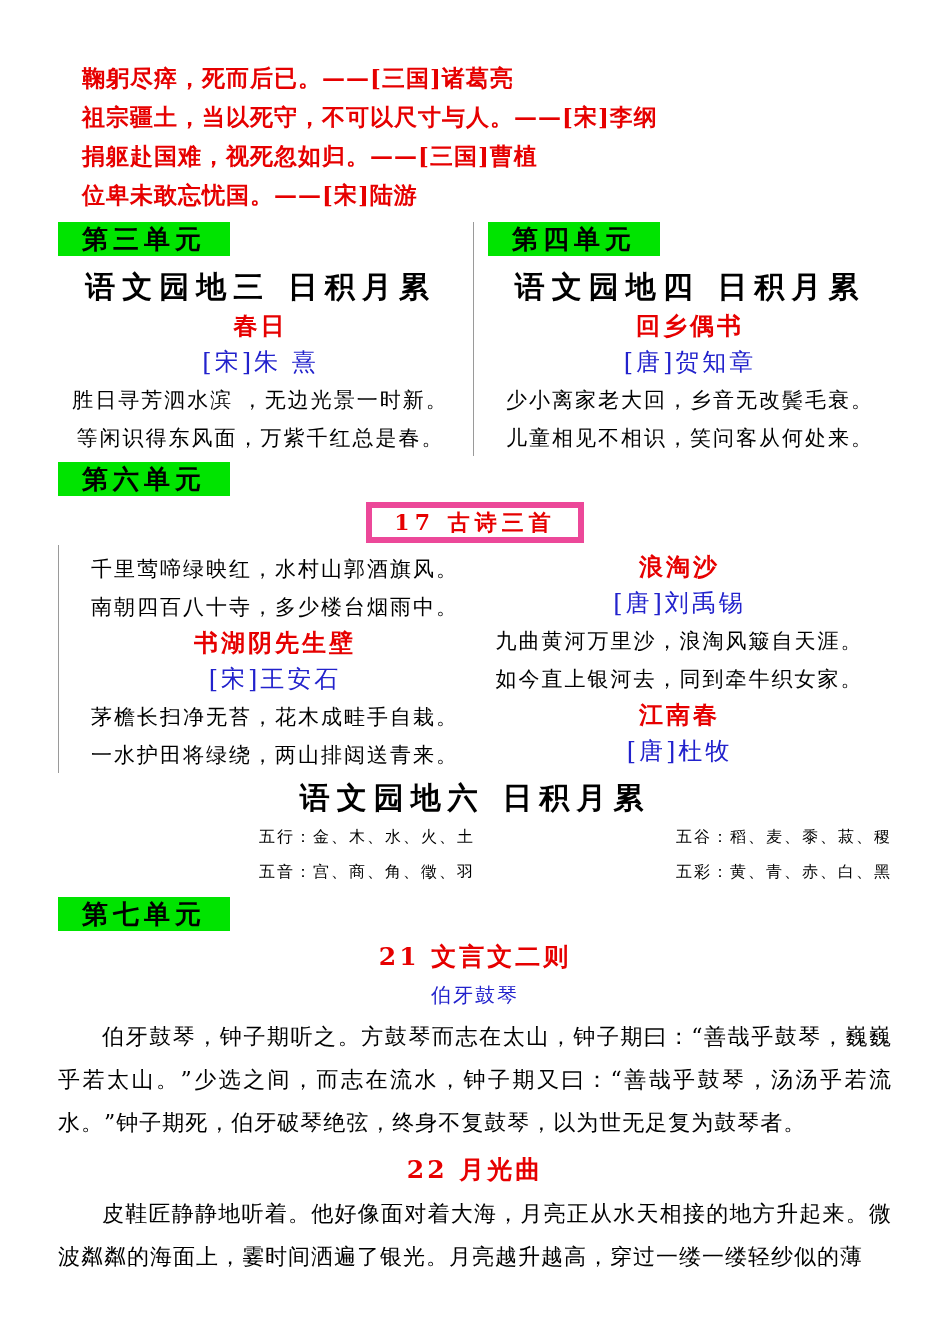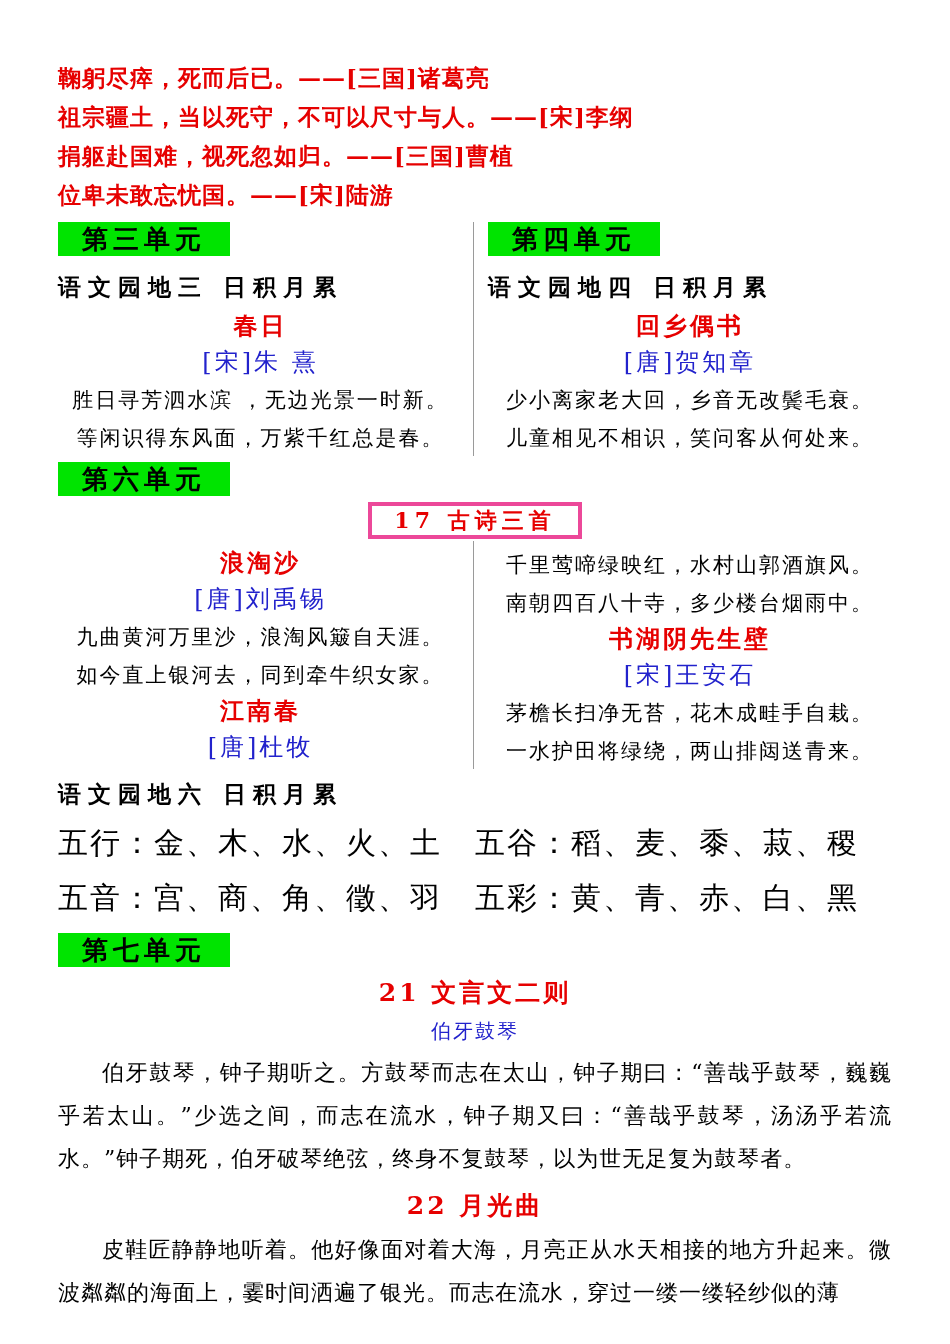--- a/index.html
+++ b/index.html
@@ -25,43 +25,44 @@
   }
   
   .quotes{margin-bottom:8px;}
   .quote{
     color:var(--red);
     font-weight:bold;
     font-size:23px;
     line-height:39px;
     letter-spacing:1px;
     white-space:nowrap;
+    margin-left:24px;
   }
   
   .unit-badge{
     display:inline-block;
     background:var(--green);
     color:var(--ink);
     font-family:"DejaVu Sans","Liberation Sans",sans-serif;
     font-weight:bold;
     font-size:26px;
     line-height:32px;
     padding:1px 24px;
     letter-spacing:5px;
   }
   .badge-row{margin:0;}
   
   .two-col{display:flex;align-items:stretch;}
   .two-col .col-left{width:415px;padding-right:10px;}
   .two-col .col-right{flex:1;border-left:1px solid var(--divider);padding-left:14px;}
   .col .unit-badge{margin-bottom:10px;}
   .garden-title{
-    text-align:left;
-    font-weight:bold;
-    font-size:23px;
+    text-align:center;
+    font-weight:bold;
+    font-size:30px;
     letter-spacing:7px;
     line-height:30px;
     margin:6px 0 10px 0;
   }
   .poem-title{
     text-align:center;
     color:var(--red);
     font-weight:bold;
     font-size:24px;
     line-height:28px;
@@ -81,35 +82,35 @@
     font-size:21px;
     line-height:28px;
     letter-spacing:2px;
     margin:10px 0 4px 0;
     white-space:nowrap;
   }
   
   .lesson-box-row{text-align:center;margin:6px 0 2px 0;}
   .lesson-box{
     display:inline-block;
-    border:4px solid #ec4899;
+    border:6px solid #ec4899;
     color:var(--red);
     font-weight:bold;
     font-size:22px;
     line-height:27px;
     padding:1px 22px;
     letter-spacing:5px;
   }
   
   .five-rows{margin:14px 0 4px 0;}
   .five-row{display:flex;margin-bottom:14px;}
   .five-cell{
     width:50%;
-    text-align:left;
-    font-size:30px;
+    text-align:right;
+    font-size:16px;
     letter-spacing:2px;
     white-space:nowrap;
   }
   
   .lesson-title{
     text-align:center;
     color:var(--red);
     font-weight:bold;
     font-size:25px;
     line-height:32px;
@@ -172,36 +173,36 @@
 
   <div class="badge-row mt6">
     <span class="unit-badge">第六单元</span>
   </div>
 
   <div class="lesson-box-row">
     <span class="lesson-box">17 古诗三首</span>
   </div>
 
   <section class="two-col">
+    <div class="col col-right">
+      <div class="poem-line">千里莺啼绿映红，水村山郭酒旗风。</div>
+      <div class="poem-line">南朝四百八十寺，多少楼台烟雨中。</div>
+      <div class="poem-title">书湖阴先生壁</div>
+      <div class="poem-author">[宋]王安石</div>
+      <div class="poem-line">茅檐长扫净无苔，花木成畦手自栽。</div>
+      <div class="poem-line">一水护田将绿绕，两山排闼送青来。</div>
+    </div>
     <div class="col col-left">
       <div class="poem-title">浪淘沙</div>
       <div class="poem-author">[唐]刘禹锡</div>
       <div class="poem-line">九曲黄河万里沙，浪淘风簸自天涯。</div>
       <div class="poem-line">如今直上银河去，同到牵牛织女家。</div>
       <div class="poem-title">江南春</div>
       <div class="poem-author">[唐]杜牧</div>
     </div>
-    <div class="col col-right">
-      <div class="poem-line">千里莺啼绿映红，水村山郭酒旗风。</div>
-      <div class="poem-line">南朝四百八十寺，多少楼台烟雨中。</div>
-      <div class="poem-title">书湖阴先生壁</div>
-      <div class="poem-author">[宋]王安石</div>
-      <div class="poem-line">茅檐长扫净无苔，花木成畦手自栽。</div>
-      <div class="poem-line">一水护田将绿绕，两山排闼送青来。</div>
-    </div>
   </section>
 
   <div class="garden-title mt10">语文园地六 日积月累</div>
 
   <div class="five-rows">
     <div class="five-row">
       <div class="five-cell">五行：金、木、水、火、土</div>
       <div class="five-cell">五谷：稻、麦、黍、菽、稷</div>
     </div>
     <div class="five-row">
@@ -212,15 +213,15 @@
 
   <div class="badge-row">
     <span class="unit-badge">第七单元</span>
   </div>
 
   <div class="lesson-title">21 文言文二则</div>
   <div class="sub-title">伯牙鼓琴</div>
   <p class="para">伯牙鼓琴，钟子期听之。方鼓琴而志在太山，钟子期曰：“善哉乎鼓琴，巍巍乎若太山。”少选之间，而志在流水，钟子期又曰：“善哉乎鼓琴，汤汤乎若流水。”钟子期死，伯牙破琴绝弦，终身不复鼓琴，以为世无足复为鼓琴者。</p>
 
   <div class="lesson-title">22 月光曲</div>
-  <p class="para">皮鞋匠静静地听着。他好像面对着大海，月亮正从水天相接的地方升起来。微波粼粼的海面上，霎时间洒遍了银光。而志在流水，穿过一缕一缕轻纱似的薄</p>
+  <p class="para">皮鞋匠静静地听着。他好像面对着大海，月亮正从水天相接的地方升起来。微波粼粼的海面上，霎时间洒遍了银光。月亮越升越高，穿过一缕一缕轻纱似的薄</p>
 
 </div>
 
 </body></html>

